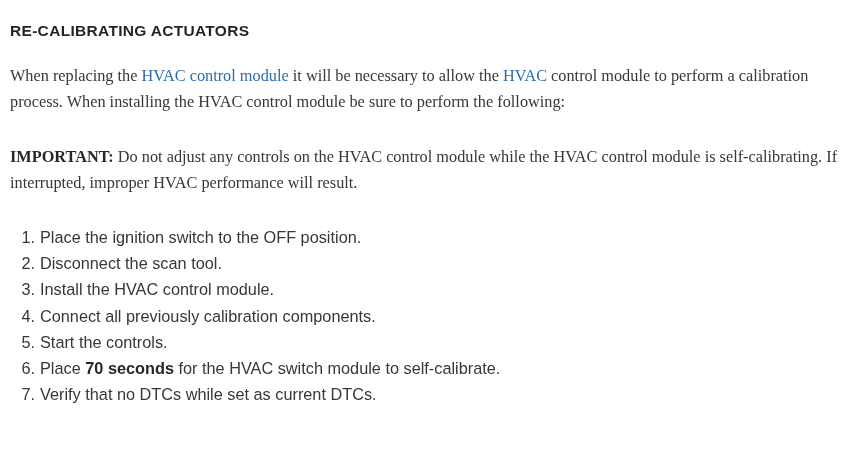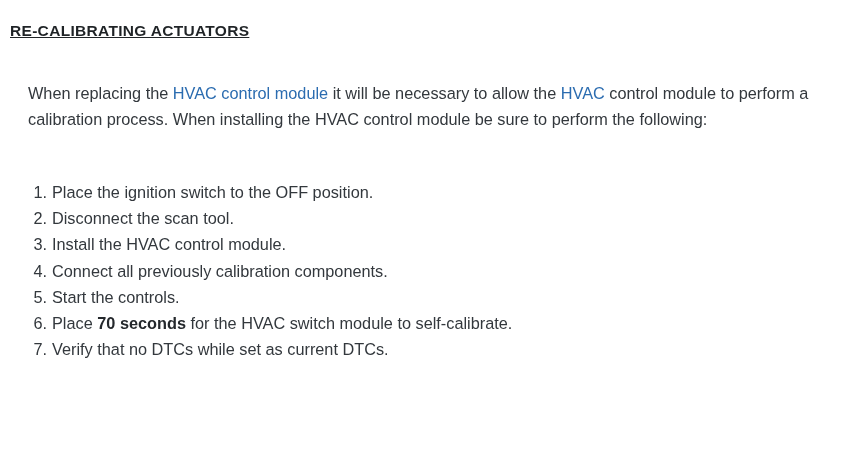--- a/index.html
+++ b/index.html
@@ -23,49 +23,49 @@
   }
 
   .section-title {
     font-size: 15.5px;
     font-weight: bold;
     color: #1f2326;
     letter-spacing: 0.02em;
     margin: 0;
     padding-top: 21px;
     line-height: 20px;
-    text-decoration: underline;
   }
 
   .para {
     font-size: 16.3px;
     line-height: 25.5px;
     color: #33383d;
-    margin: 18px;
+    margin: 0;
     padding-top: 22px;
     max-width: 846px;
+    font-family: Liberation Serif, serif;
   }
 
   .para-important {
     padding-top: 30px;
   }
 
   .lnk {
     color: #2b6cb0;
     text-decoration: none;
     cursor: pointer;
   }
 
   .bold {
     font-weight: bold;
     color: #24282c;
   }
 
   ol.steps {
-    margin: 12px;
+    margin: 0;
     padding: 0;
     padding-top: 29px;
     list-style: none;
     counter-reset: stepctr;
   }
 
   ol.steps > li {
     counter-increment: stepctr;
     position: relative;
     font-size: 16.3px;
@@ -86,20 +86,21 @@
 </style>
 </head>
 <body>
 
 <div class="doc">
 
   <h2 class="section-title">RE-CALIBRATING ACTUATORS</h2>
 
   <p class="para"><span>When replacing the </span><a class="lnk" href="#">HVAC control module</a><span> it will be necessary to allow the </span><a class="lnk" href="#">HVAC</a><span> control module to perform a calibration process. When installing the HVAC control module be sure to perform the following:</span></p>
 
+  <p class="para para-important"><span class="bold">IMPORTANT:</span><span> Do not adjust any controls on the HVAC control module while the HVAC control module is self-calibrating. If interrupted, improper HVAC performance will result.</span></p>
 
   <ol class="steps">
     <li><span>Place the ignition switch to the OFF position.</span></li>
     <li><span>Disconnect the scan tool.</span></li>
     <li><span>Install the HVAC control module.</span></li>
     <li><span>Connect all previously calibration components.</span></li>
     <li><span>Start the controls.</span></li>
     <li><span>Place </span><span class="bold">70 seconds</span><span> for the HVAC switch module to self-calibrate.</span></li>
     <li><span>Verify that no DTCs while set as current DTCs.</span></li>
   </ol>

